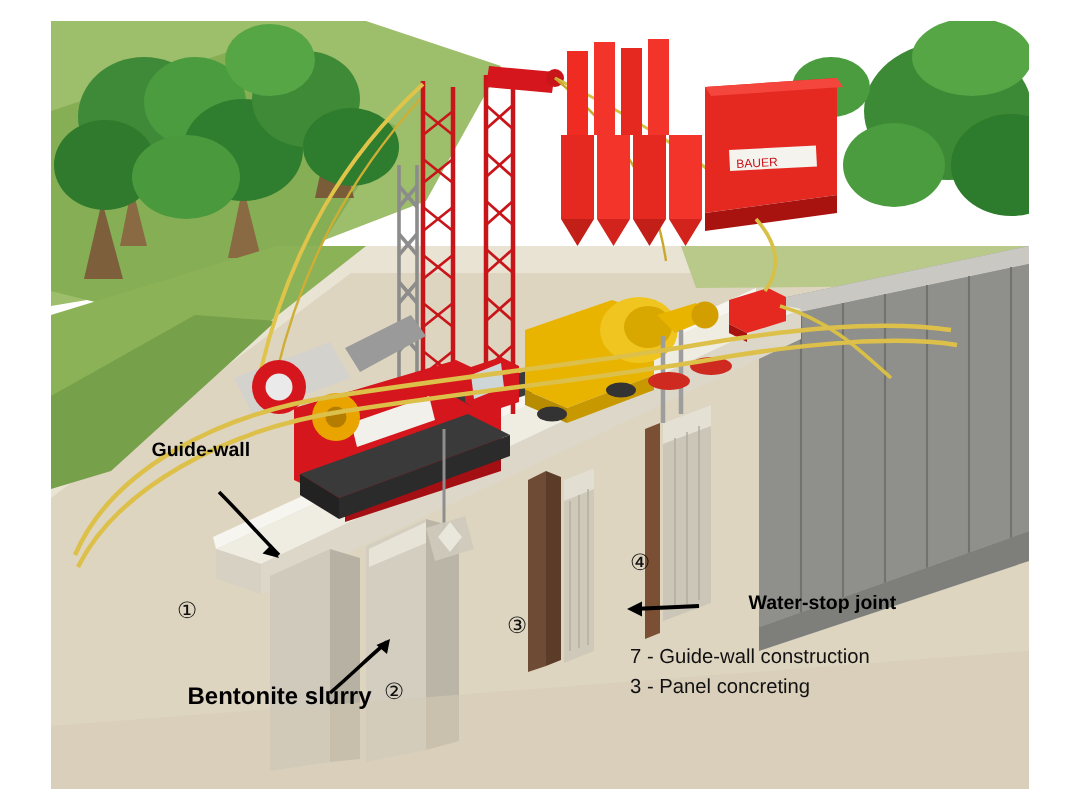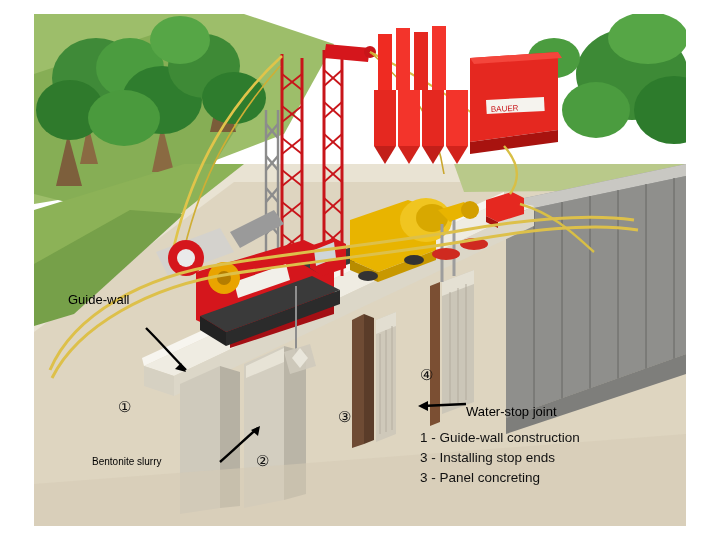--- a/index.html
+++ b/index.html
@@ -3,24 +3,24 @@
 <meta charset="utf-8">
 <style>
   html,body{margin:0;padding:0;background:#ffffff;}
   body{width:720px;height:540px;overflow:hidden;font-family:"Liberation Sans",sans-serif;}
   #stage{position:relative;width:720px;height:540px;background:#ffffff;}
 
   
   .scene{position:absolute;left:34px;top:14px;width:652px;height:512px;overflow:hidden;}
 
   
-  .lbl{position:absolute;font-weight:normal;color:#000;white-space:nowrap;}
+  .lbl{position:absolute;font-weight:bold;color:#000;white-space:nowrap;margin-left:33px;}
   #guide-wall-label{left:68px;top:292px;font-size:13px;}
-  #bentonite-label{left:92px;top:456px;font-size:10px;}
-  #waterstop-label{left:466px;top:404px;font-size:13px;}
+  #bentonite-label{left:92px;top:456px;font-size:16px;}
+  #waterstop-label{left:466px;top:394px;font-size:13px;}
 
   .legend{position:absolute;left:420px;top:428px;font-size:13.5px;color:#111;line-height:20px;}
   .legend div{white-space:nowrap;}
 
   .circnum{position:absolute;font-size:15px;color:#111;}
   #num1{left:118px;top:398px;}
   #num2{left:256px;top:452px;}
   #num3{left:338px;top:408px;}
   #num4{left:420px;top:366px;}
 </style>
@@ -287,18 +287,17 @@
   <div class="lbl" id="bentonite-label">Bentonite slurry</div>
 
   <div class="lbl" id="waterstop-label">Water-stop joint</div>
 
   <div class="circnum" id="num1">①</div>
   <div class="circnum" id="num2">②</div>
   <div class="circnum" id="num3">③</div>
   <div class="circnum" id="num4">④</div>
 
   <div class="legend">
-    <div>1 - Guide-wall construction</div>
-    <div>3 - Installing stop ends</div>
+    <div>7 - Guide-wall construction</div>
     <div>3 - Panel concreting</div>
   </div>
 
 </div>
 
 </body></html>

